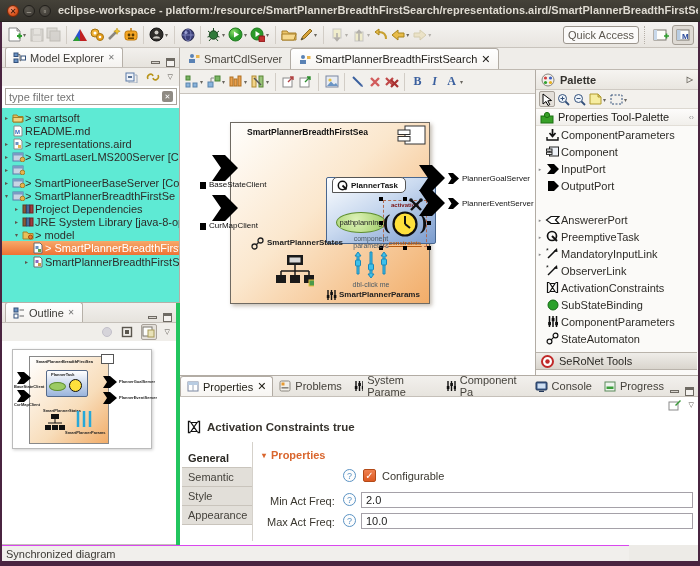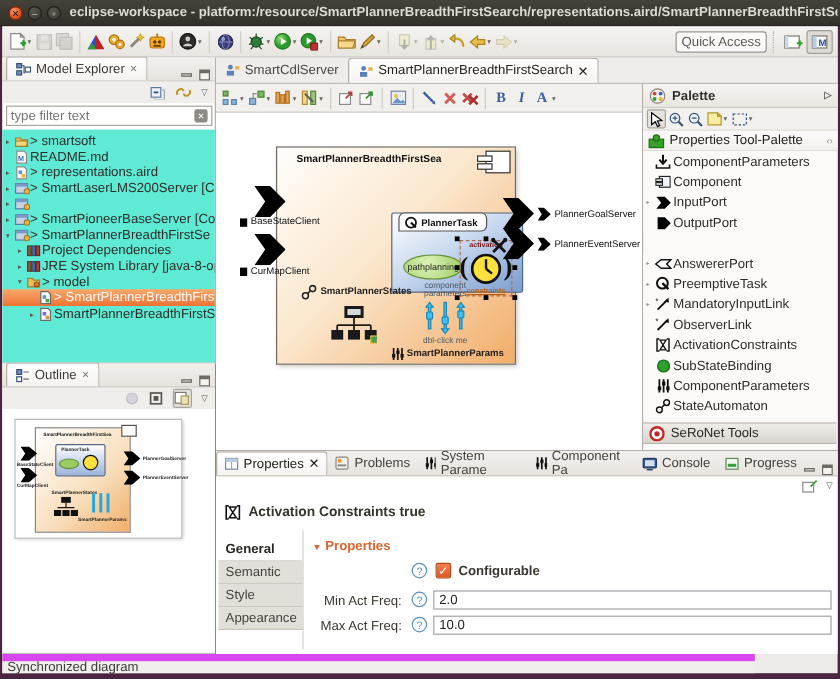--- a/index.html
+++ b/index.html
@@ -56,21 +56,21 @@
   #filter-box input{flex:1;border:none;outline:none;font:11px "Liberation Sans",sans-serif;color:#8a867f;background:transparent}
   .clear-circ{width:11px;height:11px;border-radius:2px;background:#8f8b84;color:#fff;font-size:7px;display:flex;align-items:center;justify-content:center}
   #tree{position:absolute;left:0;top:60px;right:0;bottom:0;overflow:hidden;background:#5eead4}
   .trow{position:absolute;left:0;width:178px;height:13px;display:flex;align-items:center;white-space:nowrap;overflow:hidden;font-size:11px;color:#2e2c29}
   .trow .exp{width:9px;font-size:6px;color:#5c584f;text-align:center;flex:0 0 auto}
   .trow .tic{width:14px;height:12px;flex:0 0 auto;display:flex;align-items:center;justify-content:center}
   .trow.sel{background:linear-gradient(#f6a96a,#ee7234);color:#fff}
   .ind1{padding-left:10px}.ind2{padding-left:20px}
 
   
-  #outline{position:absolute;left:0;top:281px;width:178px;height:242px;background:#f4f2ef;border-right:1px solid #22c55e}
+  #outline{position:absolute;left:0;top:281px;width:178px;height:242px;background:#f4f2ef;border-right:4px solid #22c55e}
   #outline-content{position:absolute;left:0;top:38px;right:0;bottom:0;background:#fff;border-bottom:1px solid #c5c0b9}
   #thumb{position:absolute;left:10px;top:8px;width:140px;height:100px;background:#fff;border:1px solid #bbb;
     box-shadow:1px 1px 3px rgba(0,0,0,.2)}
   .mini-label{position:absolute;font-size:4px;color:#222;white-space:nowrap;font-weight:bold}
 
   
   #editor-tabs{position:absolute;left:178px;top:26px;width:518px;height:22px;background:#efede9;border-bottom:1px solid #bfb9b1;display:flex;align-items:flex-end}
   .etab{height:21px;display:inline-flex;align-items:center;gap:4px;padding:0 8px;color:#4a463f;font-size:11px}
   .etab.active{background:linear-gradient(#fff,#f6f4f1);border:1px solid #b2aca4;border-bottom:none;border-radius:3.5px 3.5px 0 0;color:#24221f}
   #editor-toolbar{position:absolute;left:178px;top:48px;width:355px;height:24px;background:#f2f0ec;
@@ -135,21 +135,21 @@
   #section-hdr{position:absolute;left:82px;top:73px;color:#d9662e;font-weight:bold;display:flex;gap:5px;align-items:center}
   .helpq{width:13px;height:13px;border-radius:50%;border:1px solid #5b93c4;color:#5b93c4;font-size:9px;
     display:flex;align-items:center;justify-content:center;background:#fdfdfd}
   #chk{position:absolute;left:183px;top:93px;width:13px;height:13px;background:linear-gradient(#ef8050,#dd5a22);
     border:1px solid #b34a18;border-radius:2px;color:#fff;font-size:10px;display:flex;align-items:center;justify-content:center}
   .flabel{position:absolute;font-size:11px;color:#3a372f}
   .finput{position:absolute;height:16px;border:1px solid #a5a1a8;background:#fff;font:11px "Liberation Sans",sans-serif;
     color:#222;padding:0 4px;outline:none}
 
   
-  #statusbar{position:absolute;left:0;top:523px;width:627px;height:16px;background:#f1efec;border-top:6px solid #d946ef;
+  #statusbar{position:absolute;left:0;top:523px;width:627px;height:16px;background:#f1efec;border-top:1px solid #d946ef;
     display:flex;align-items:center;color:#3c3a35;font-size:11px}
   #statusbar .txt{padding-left:4px}
 </style>
 </head>
 <body>
 
 <div id="window">
 
   <div class="titlebar">
     <div class="tbtn close">✕</div>
@@ -1091,21 +1091,21 @@
 
       <div id="section-hdr">
         <span style="font-size:8px">▾</span>
         <span>Properties</span>
       </div>
 
       <span class="helpq abs" style="left:163px;top:93px">?</span>
       <div id="chk">
           <span>✓</span>
         </div>
-      <div class="flabel" style="left:202px;top:94px;font-weight:bold">Configurable</div>
+      <div class="flabel" style="left:202px;top:94px;font-weight:normal">Configurable</div>
 
       <div class="flabel" style="left:90px;top:119px">Min Act Freq:</div>
       <span class="helpq abs" style="left:163px;top:117px">?</span>
       <input class="finput" style="left: 181px; top: 116px; width: 332px;" value="2.0">
 
       <div class="flabel" style="left:87px;top:140px">Max Act Freq:</div>
       <span class="helpq abs" style="left:163px;top:138px">?</span>
       <input class="finput" style="left: 181px; top: 137px; width: 332px;" value="10.0">
     </div>
 

